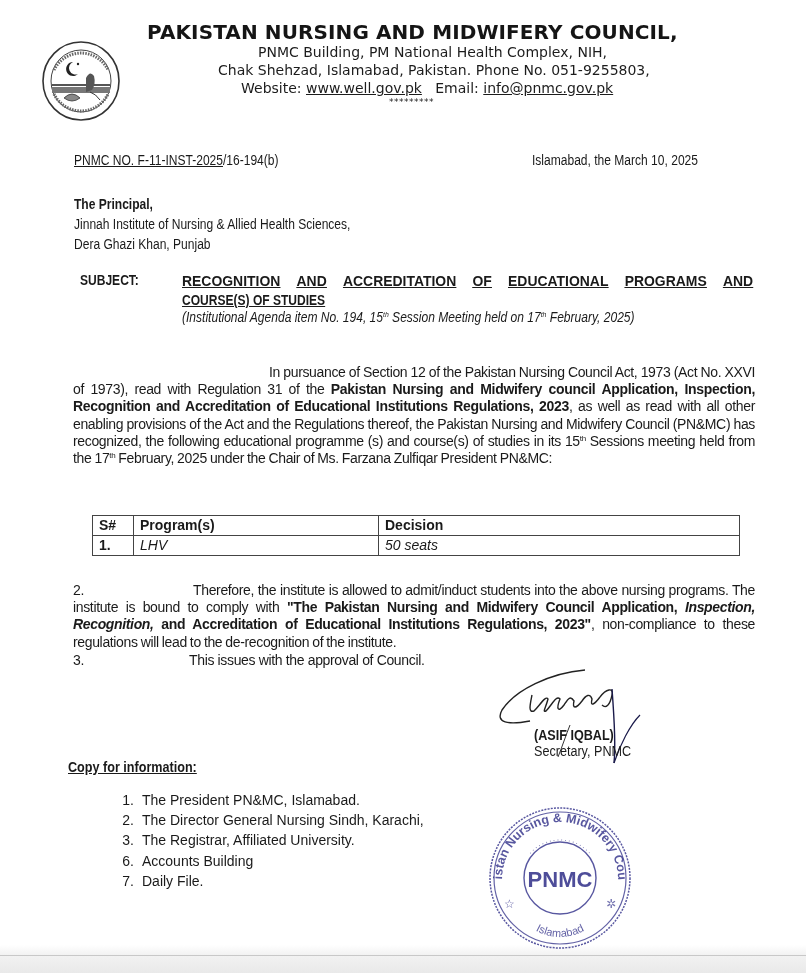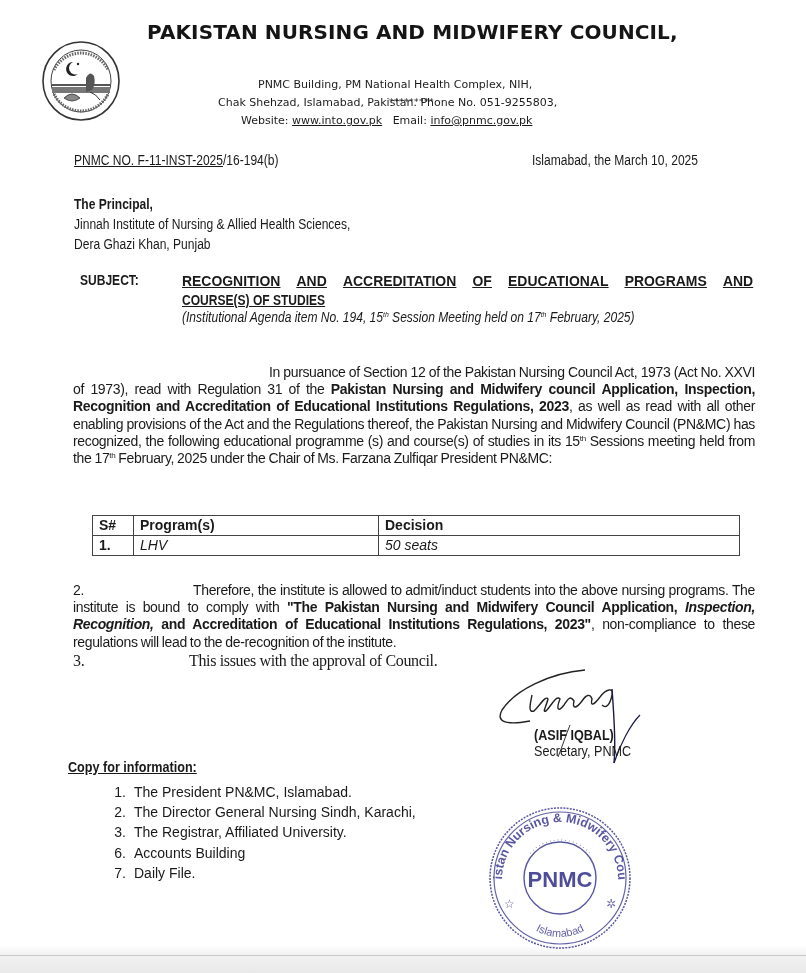--- a/index.html
+++ b/index.html
@@ -42,25 +42,24 @@
       top: 20px;
       font-family: "DejaVu Sans", sans-serif;
       font-weight: bold;
       font-size: 20px;
       letter-spacing: 0.1px;
       color: #151515;
     }
     .addr {
       position: absolute;
       font-family: "DejaVu Sans", sans-serif;
-      font-size: 11px;
+      font-size: 14px;
       color: #1c1c1c;
       text-align: center;
       white-space: nowrap;
-      margin-top: 34px;
     }
     .addr1 { left: 258px; top: 44px; }
     .addr2 { left: 218px; top: 62px; }
     .addr3 { left: 241px; top: 80px; }
     .addr3 .link { text-decoration: underline; }
     .stars {
       position: absolute;
       left: 389px;
       top: 97px;
       font-family: "DejaVu Sans", sans-serif;
@@ -186,24 +185,23 @@
       line-height: 17.2px;
       text-align: justify;
       letter-spacing: -0.35px;
       word-spacing: -0.5px;
     }
     .para2 .num { display: inline-block; width: 120px; }
     .para3 {
       position: absolute;
       left: 73px;
       top: 652px;
-      font-size: 16px;
+      font-size: 14px;
       letter-spacing: -0.35px;
       white-space: nowrap;
-      font-family: Liberation Serif, serif;
     }
     .para3 .num { display: inline-block; width: 116px; }
     
     .signature {
       position: absolute;
       left: 490px;
       top: 665px;
       width: 230px;
       height: 100px;
     }
@@ -235,21 +233,21 @@
       font-weight: bold;
       text-decoration: underline;
       transform: scaleX(0.9);
       transform-origin: left top;
       white-space: nowrap;
     }
     .copy-list {
       position: absolute;
       left: 100px;
       top: 778px;
-      margin: 4px;
+      margin: 12px;
       padding: 0;
       list-style: none;
       font-size: 14px;
       line-height: 20.2px;
     }
     .copy-list li { white-space: nowrap; }
     .copy-list .n { display: inline-block; width: 22px; text-align: right; margin-right: 8px; }
     
     .stamp {
       position: absolute;
@@ -277,21 +275,21 @@
   <path d="M50 52 q6 2 10 8" stroke="#333" stroke-width="1" fill="none"></path>
   <path d="M14 30 a30 30 0 0 1 54 0" fill="none" stroke="#666" stroke-width="3" stroke-dasharray="1.5 1.2"></path>
   <path d="M14 54 a30 30 0 0 0 54 0" fill="none" stroke="#666" stroke-width="3" stroke-dasharray="1.5 1.2"></path>
 </svg>
 
 <div class="org-title">PAKISTAN NURSING AND MIDWIFERY COUNCIL,</div>
 <div class="addr addr1">PNMC Building, PM National Health Complex, NIH,</div>
 <div class="addr addr2">Chak Shehzad, Islamabad, Pakistan. Phone No. 051-9255803,</div>
 <div class="addr addr3">
   <span>Website:</span>
-  <span class="link">www.into.gov.pk</span>&nbsp;&nbsp;
+  <span class="link">www.well.gov.pk</span>&nbsp;&nbsp;
   <span>Email:</span>
   <span class="link">info@pnmc.gov.pk</span>
 </div>
 <div class="stars">*********</div>
 
 <div class="ref-no">
   <span class="u">PNMC NO. F-11-INST-2025</span><span>/16-194(b)</span>
 </div>
 <div class="date-line" style="left:532px">Islamabad, the March 10, 2025</div>
 

